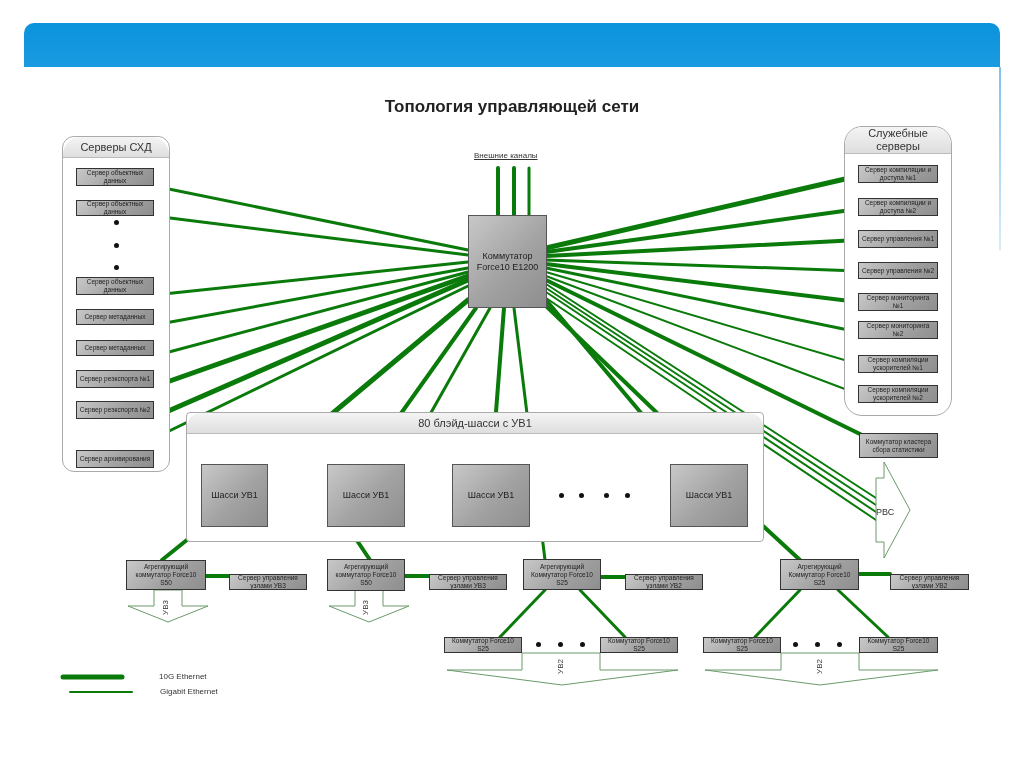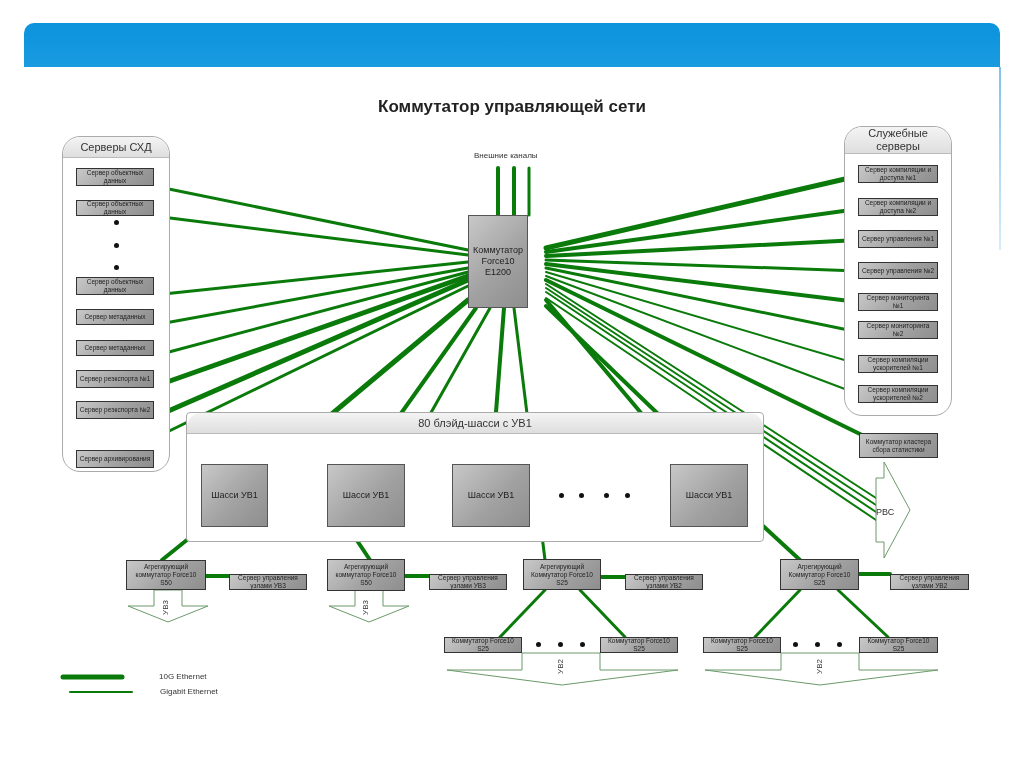--- a/index.html
+++ b/index.html
@@ -15,21 +15,21 @@
   .lbl { position:absolute; font-size:8px; color:#333; }
   .dot { position:absolute; width:5px; height:5px; background:#111; border-radius:50%; }
   .vlabel { position:absolute; font-size:8px; color:#333; transform:rotate(-90deg); transform-origin:center; }
   .legend-text { position:absolute; font-size:8px; color:#333; }
 </style>
 </head>
 <body>
 
 <div class="banner"></div>
 <div class="rule"></div>
-<div class="title">Коммутатор управляющей сети</div>
+<div class="title">Топология управляющей сети</div>
 
 <svg id="diagram" width="1024" height="767">
     <line x1="498" y1="168" x2="498" y2="215" stroke="#0a7a0a" stroke-width="4" stroke-linecap="round"></line>
     <line x1="514" y1="168" x2="514" y2="215" stroke="#0a7a0a" stroke-width="4" stroke-linecap="round"></line>
     <line x1="529" y1="168" x2="529" y2="215" stroke="#0a7a0a" stroke-width="3" stroke-linecap="round"></line>
     <line x1="154" y1="186" x2="468" y2="250" stroke="#0a7a0a" stroke-width="3" stroke-linecap="round"></line>
     <line x1="154" y1="216" x2="468" y2="255" stroke="#0a7a0a" stroke-width="3" stroke-linecap="round"></line>
     <line x1="154" y1="295" x2="468" y2="262" stroke="#0a7a0a" stroke-width="3" stroke-linecap="round"></line>
     <line x1="154" y1="325" x2="468" y2="268" stroke="#0a7a0a" stroke-width="3" stroke-linecap="round"></line>
     <line x1="154" y1="356" x2="468" y2="272" stroke="#0a7a0a" stroke-width="3" stroke-linecap="round"></line>
@@ -69,21 +69,21 @@
     <line x1="838" y1="590" x2="888" y2="637" stroke="#0a7a0a" stroke-width="3" stroke-linecap="round"></line>
     <polygon points="876,478 884,478 884,462 910,510 884,558 884,542 876,542" fill="#fff" stroke="#6a9a6a" stroke-width="1"></polygon>
     <polygon points="154,590 154,606 128,606 168,622 208,606 182,606 182,590" fill="#fff" stroke="#6a9a6a" stroke-width="1"></polygon>
     <polygon points="355,590 355,606 329,606 369,622 409,606 383,606 383,590" fill="#fff" stroke="#6a9a6a" stroke-width="1"></polygon>
     <polygon points="522,653 522,670 447,670 562,685 678,670 600,670 600,653" fill="#fff" stroke="#6a9a6a" stroke-width="1"></polygon>
     <polygon points="781,653 781,670 705,670 820,685 938,670 859,670 859,653" fill="#fff" stroke="#6a9a6a" stroke-width="1"></polygon>
     <line x1="63" y1="677" x2="122" y2="677" stroke="#0a7a0a" stroke-width="5" stroke-linecap="round"></line>
     <line x1="70" y1="692" x2="132" y2="692" stroke="#0a7a0a" stroke-width="2" stroke-linecap="round"></line>
   </svg>
 
-<div class="group" style="left:62px;top:136px;width:108px;height:336px;">
+<div class="group" style="left:62px;top:136px;width:108px;height:336px;border-radius:12px;">
   <div class="group-head" style="height:20px;line-height:20px;">Серверы СХД</div>
 </div>
 <div class="box" style="left:76px;top:168px;width:78px;height:18px;">Сервер объектных данных</div>
 <div class="box" style="left:76px;top:200px;width:78px;height:16px;">Сервер объектных данных</div>
 <div class="dot" style="left:114px;top:220px;"></div>
 <div class="dot" style="left:114px;top:243px;"></div>
 <div class="dot" style="left:114px;top:265px;"></div>
 <div class="box" style="left:76px;top:277px;width:78px;height:18px;">Сервер объектных данных</div>
 <div class="box" style="left:76px;top:309px;width:78px;height:16px;">Сервер метаданных</div>
 <div class="box" style="left:76px;top:340px;width:78px;height:16px;">Сервер метаданных</div>
@@ -97,22 +97,22 @@
 <div class="box" style="left:858px;top:165px;width:80px;height:18px;">Сервер компиляции и доступа №1</div>
 <div class="box" style="left:858px;top:198px;width:80px;height:18px;">Сервер компиляции и доступа №2</div>
 <div class="box" style="left:858px;top:230px;width:80px;height:18px;">Сервер управления №1</div>
 <div class="box" style="left:858px;top:262px;width:80px;height:17px;">Сервер управления №2</div>
 <div class="box" style="left:858px;top:293px;width:80px;height:18px;">Сервер мониторинга №1</div>
 <div class="box" style="left:858px;top:321px;width:80px;height:18px;">Сервер мониторинга №2</div>
 <div class="box" style="left:858px;top:355px;width:80px;height:18px;">Сервер компиляции ускорителей №1</div>
 <div class="box" style="left:858px;top:385px;width:80px;height:18px;">Сервер компиляции ускорителей №2</div>
 <div class="box" style="left:859px;top:433px;width:79px;height:25px;">Коммутатор кластера сбора статистики</div>
 
-<div class="lbl" style="left:474px;top:151px;">Внешние каналы</div>
-<div class="box big" style="left:468px;top:215px;width:60px;height:93px;">Коммутатор Force10 E1200</div>
+<div class="lbl" style="left:474px;top:151px;text-decoration:underline;">Внешние каналы</div>
+<div class="box big" style="left:468px;top:215px;width:79px;height:93px;">Коммутатор Force10 E1200</div>
 
 <div class="group" style="left:186px;top:412px;width:578px;height:130px;border-radius:4px;">
   <div class="group-head" style="height:20px;line-height:20px;border-radius:14px 14px 0 0;">80 блэйд-шасси с УВ1</div>
 </div>
 <div class="box big" style="left:201px;top:464px;width:67px;height:63px;">Шасси УВ1</div>
 <div class="box big" style="left:327px;top:464px;width:78px;height:63px;">Шасси УВ1</div>
 <div class="box big" style="left:452px;top:464px;width:78px;height:63px;">Шасси УВ1</div>
 <div class="dot" style="left:559px;top:493px;"></div>
 <div class="dot" style="left:579px;top:493px;"></div>
 <div class="dot" style="left:604px;top:493px;"></div>

